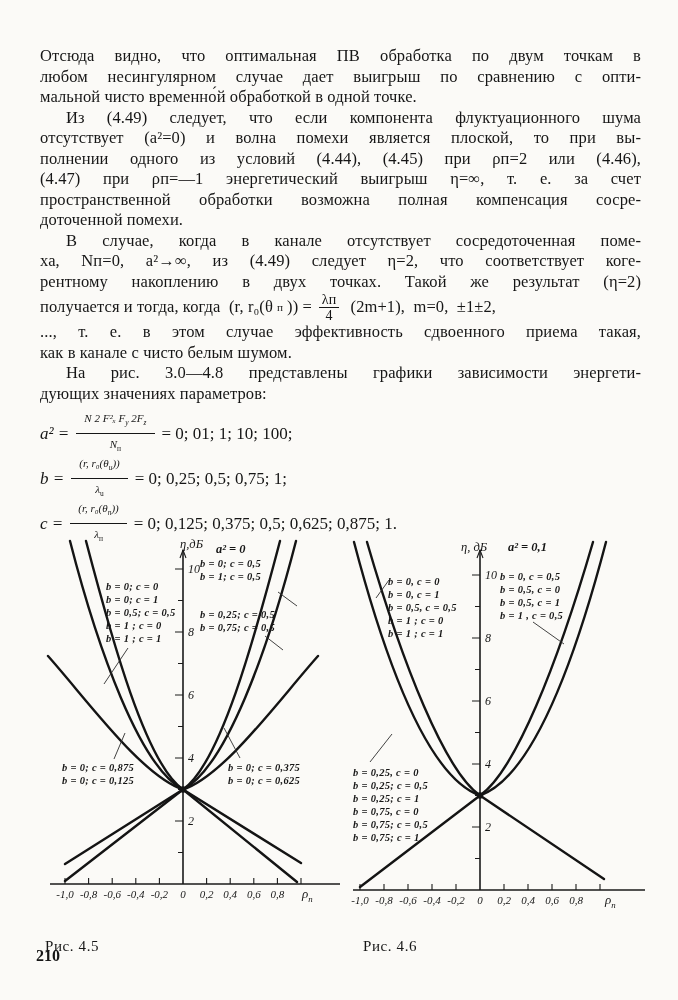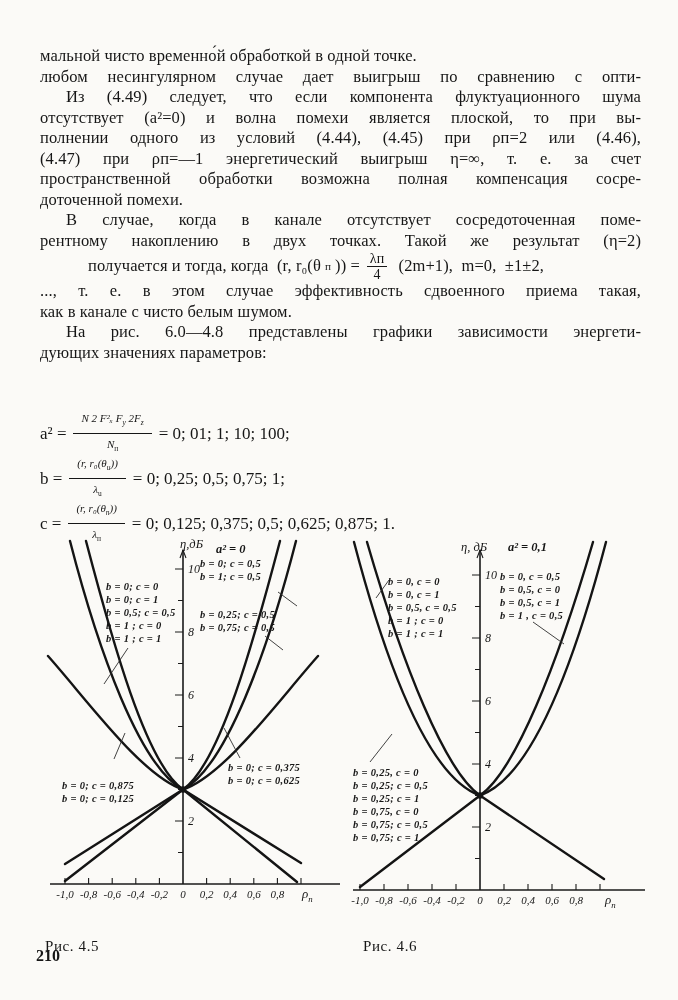--- a/index.html
+++ b/index.html
@@ -3,32 +3,32 @@
 <meta charset="utf-8">
 <style>
   html,body{margin:0;padding:0;}
   body{width:678px;height:1000px;background:#fbfaf7;font-family:"Liberation Serif","DejaVu Serif",serif;color:#161616;position:relative;overflow:hidden;}
   .page{position:absolute;inset:0;}
   
   .bodytext{position:absolute;left:40px;top:46px;width:601px;font-size:16.5px;line-height:20.5px;font-weight:500;letter-spacing:0.1px;}
   .tl{height:20.5px;white-space:nowrap;overflow:visible;}
   .jl{text-align:justify;text-align-last:justify;white-space:normal;}
   .ind{text-indent:26px;}
-  .fracline{height:30px;display:flex;align-items:center;gap:4px;white-space:pre;margin-left:48px;}
+  .fracline{height:30px;display:flex;align-items:center;gap:4px;white-space:pre;}
   .ifrac{display:inline-flex;flex-direction:column;align-items:center;font-size:14px;line-height:13px;margin:0 3px;}
   .ifrac .fn{border-bottom:1.4px solid #161616;padding:0 3px 1px;}
   .ifrac .fd{padding-top:1px;}
   sub{font-size:68%;}
   i{font-style:italic;}
   
   .formula{position:absolute;left:40px;display:flex;align-items:center;gap:7px;font-size:17px;font-weight:500;}
   .bfrac{display:inline-flex;flex-direction:column;align-items:center;font-size:11px;line-height:17px;}
   .bfrac .fn{border-bottom:1.5px solid #161616;padding:0 8px 2px;}
   .bfrac .fd{padding-top:2px;}
-  .fvar{}
+  .fvar{font-style:italic;}
   
   .fig{position:absolute;top:538px;width:300px;height:382px;}
   .figsvg{position:absolute;left:0;top:0;}
   .ax{stroke:#1a1a1a;stroke-width:1.6;fill:none;}
   .tk{stroke:#1a1a1a;stroke-width:1.1;fill:none;}
   .cv{stroke:#141414;stroke-width:2.4;fill:none;stroke-linecap:round;}
   .pt{stroke:#2e2e2e;stroke-width:0.9;fill:none;}
   .lab{position:absolute;font-style:italic;white-space:nowrap;}
   .etalab{font-size:12.5px;}
   .a2lab{font-size:12.5px;font-weight:600;}
@@ -39,41 +39,43 @@
   .legend span{display:block;}
   .cap{position:absolute;font-weight:400;font-size:15px;letter-spacing:0.6px;margin-top:13px;}
   .pageno{position:absolute;left:36px;top:947px;font-weight:700;font-size:16px;}
 </style>
 </head>
 <body>
 
 <div class="page">
 
   <div class="bodytext">
+    <div class="tl jl">Отсюда видно, что оптимальная ПВ обработка по двум точкам  в</div>
+    <div class="tl jl">любом несингулярном случае дает выигрыш по сравнению с опти-</div>
     <div class="tl">мальной чисто временно́й обработкой в одной точке.</div>
-    <div class="tl jl">любом несингулярном случае дает выигрыш по сравнению с опти-</div>
     <div class="tl jl ind">Из (4.49) следует, что если компонента флуктуационного шума</div>
     <div class="tl jl">отсутствует (a²=0) и волна помехи является плоской, то при вы-</div>
     <div class="tl jl">полнении одного из условий (4.44), (4.45) при ρп=2 или (4.46),</div>
     <div class="tl jl">(4.47) при ρп=—1 энергетический выигрыш η=∞, т. е. за счет</div>
     <div class="tl jl">пространственной обработки возможна полная компенсация сосре-</div>
     <div class="tl">доточенной помехи.</div>
     <div class="tl jl ind">В случае, когда в канале отсутствует сосредоточенная поме-</div>
+    <div class="tl jl">ха, Nп=0, a²→∞, из (4.49) следует η=2, что соответствует коге-</div>
     <div class="tl jl">рентному накоплению в двух точках. Такой же результат (η=2)</div>
     <div class="fracline">
       <span>получается и тогда, когда  (r, r₀(θ</span><sub>п</sub><span>)) =</span>
       <span class="ifrac">
         <span class="fn">λп</span>
         <span class="fd">4</span>
       </span>
       <span> (2m+1),  m=0,  ±1±2,</span>
     </div>
     <div class="tl jl">..., т. е. в этом случае эффективность сдвоенного приема такая,</div>
     <div class="tl">как в канале с чисто белым шумом.</div>
-    <div class="tl jl ind">На рис. 6.0—4.8 представлены графики зависимости энергети-</div>
+    <div class="tl jl ind">На рис. 3.0—4.8 представлены графики зависимости энергети-</div>
     <div class="tl">дующих значениях параметров:</div>
   </div>
 
   <div class="formula" style="top:410px">
     <span class="fvar">a² =</span>
     <span class="bfrac">
       <span class="fn"><i>N 2 F²ₓ F</i><sub><i>y</i></sub><i> 2F</i><sub><i>z</i></sub></span>
       <span class="fd"><i>N</i><sub>п</sub></span>
     </span>
     <span>= 0;  01;  1;  10;  100;</span>
@@ -143,21 +145,21 @@
         <span>b = 1 ;  c = 1</span>
     </div>
     <div class="legend" style="left:160px;top:19px">
       <span>b = 0;  c = 0,5</span>
         <span>b = 1;  c = 0,5</span>
     </div>
     <div class="legend" style="left:160px;top:70px">
       <span>b = 0,25; c = 0,5</span>
         <span>b = 0,75; c = 0,5</span>
     </div>
-    <div class="legend" style="left:22px;top:241px">
+    <div class="legend" style="left:22px;top:223px">
       <span>b = 0;  c = 0,875</span>
         <span>b = 0;  c = 0,125</span>
     </div>
     <div class="legend" style="left:188px;top:223px">
       <span>b = 0;  c = 0,375</span>
         <span>b = 0;  c = 0,625</span>
     </div>
   </div>
 
   <div class="fig" style="left:345px">

